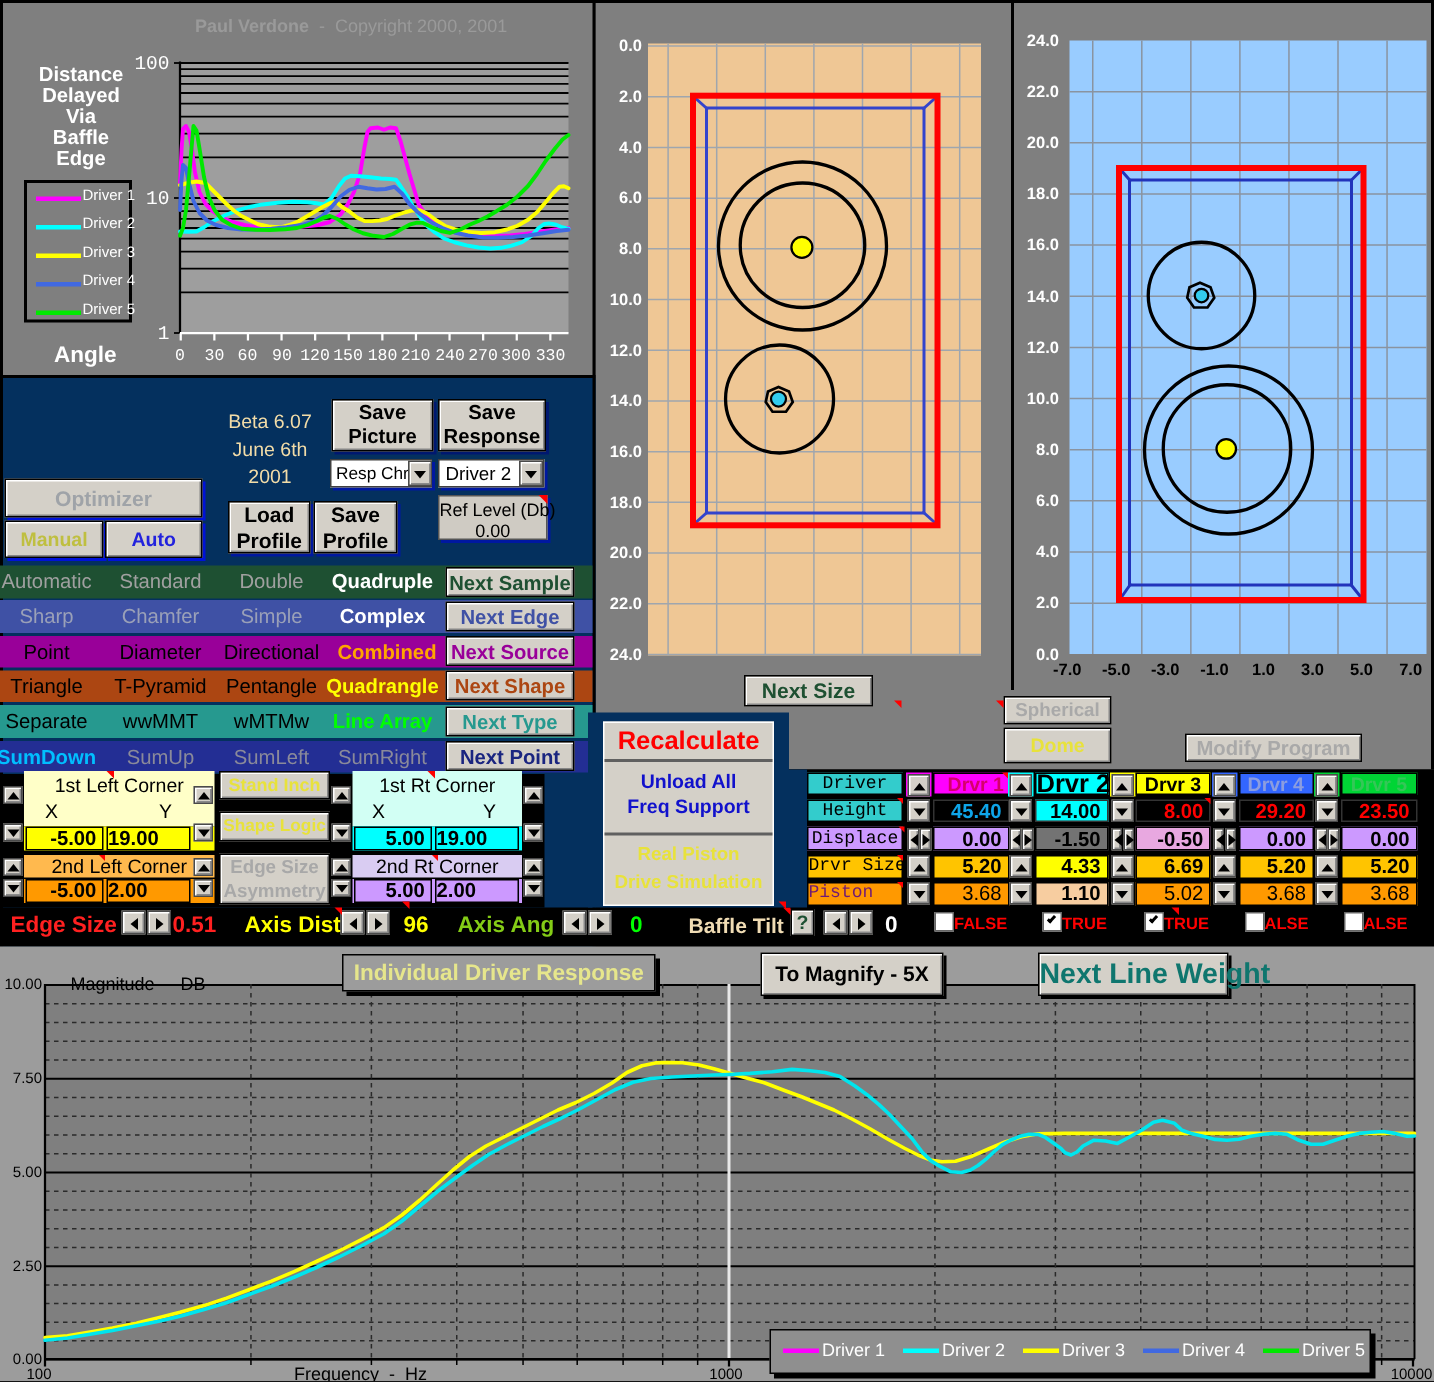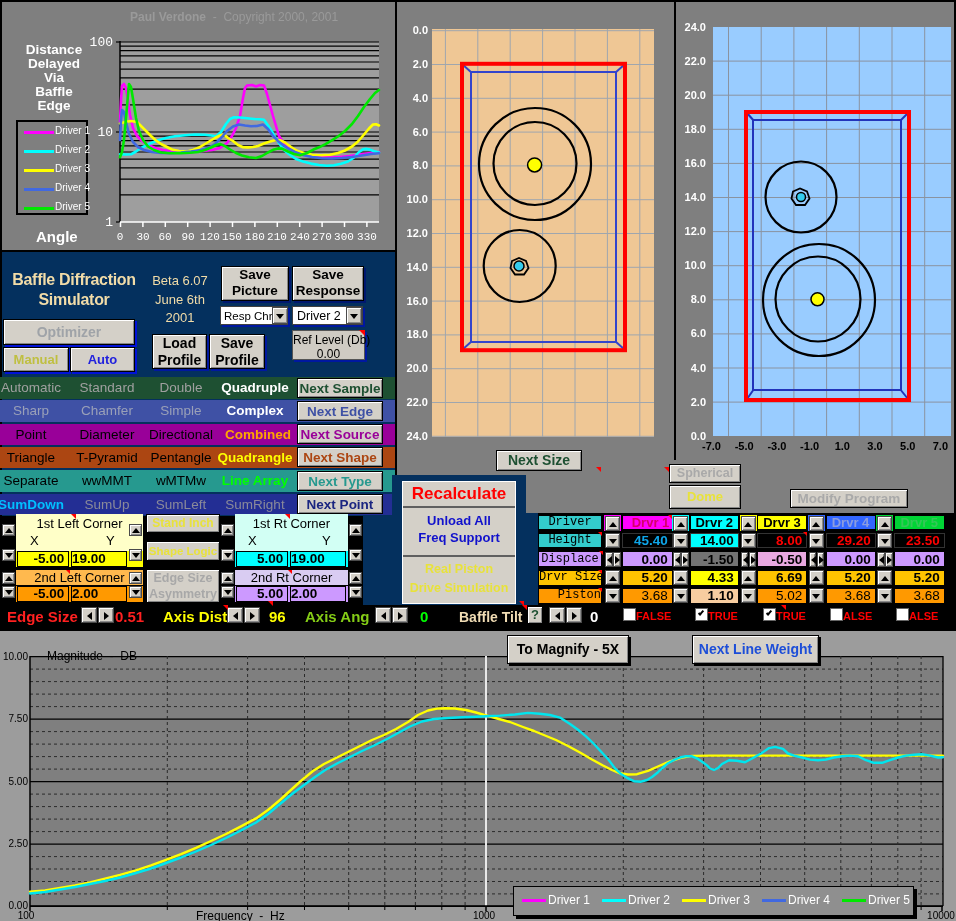--- a/index.html
+++ b/index.html
@@ -272,21 +272,20 @@
 <div class="ab" style="left:55px;top:125px;width:40px;height:12px;color:#fff;font-size:10px;">Driver 1</div>
 <div class="ab" style="left:24px;top:150px;width:30px;height:3px;background:#00FFFF;"></div>
 <div class="ab" style="left:55px;top:144px;width:40px;height:12px;color:#fff;font-size:10px;">Driver 2</div>
 <div class="ab" style="left:24px;top:169px;width:30px;height:3px;background:#FFFF00;"></div>
 <div class="ab" style="left:55px;top:163px;width:40px;height:12px;color:#fff;font-size:10px;">Driver 3</div>
 <div class="ab" style="left:24px;top:188px;width:30px;height:3px;background:#4169E1;"></div>
 <div class="ab" style="left:55px;top:182px;width:40px;height:12px;color:#fff;font-size:10px;">Driver 4</div>
 <div class="ab" style="left:24px;top:207px;width:30px;height:3px;background:#00E800;"></div>
 <div class="ab" style="left:55px;top:201px;width:40px;height:12px;color:#fff;font-size:10px;">Driver 5</div>
 <div class="ab" style="left:36px;top:228px;width:60px;height:16px;color:#fff;font-size:15px;font-weight:bold;">Angle</div>
-<div class="ab" style="left:6px;top:270px;width:136px;height:42px;color:#F2DCA8;font-size:16px;font-weight:bold;text-align:center;line-height:19.5px;letter-spacing:-0.3px;">Baffle Diffraction<br>Simulator</div>
 <div class="ab" style="left:146px;top:272px;width:68px;height:57px;color:#F2DCA8;font-size:13px;text-align:center;line-height:18.5px;">Beta 6.07<br>June 6th<br>2001</div>
 <div class="btn" style="left:3px;top:319px;width:132px;height:26px;font-size:14px;color:#9FA3A8;line-height:24px;box-shadow:inset 1px 1px 0 #fff,inset -1px -1px 0 #868686,2px 2px 0 #0012D8;">Optimizer</div>
 <div class="btn" style="left:3px;top:347px;width:66px;height:25px;font-size:13px;color:#BFBF40;line-height:23px;box-shadow:inset 1px 1px 0 #fff,inset -1px -1px 0 #868686,2px 2px 0 #0012D8;">Manual</div>
 <div class="btn" style="left:70px;top:347px;width:65px;height:25px;font-size:13px;color:#2222DD;line-height:23px;box-shadow:inset 1px 1px 0 #fff,inset -1px -1px 0 #868686,2px 2px 0 #0012D8;">Auto</div>
 <div class="btn" style="left:221px;top:266px;width:68px;height:35px;font-size:13.5px;color:#000;line-height:16px;box-shadow:inset 1px 1px 0 #fff,inset -1px -1px 0 #868686,2px 2px 0 #001870;">Save<br>Picture</div>
 <div class="btn" style="left:292px;top:266px;width:72px;height:35px;font-size:13.5px;color:#000;line-height:16px;box-shadow:inset 1px 1px 0 #fff,inset -1px -1px 0 #868686,2px 2px 0 #001870;">Save<br>Response</div>
 <div class="ab" style="left:220px;top:306px;width:68px;height:19px;background:#fff;border:1px solid #404040;font-size:11.5px;color:#000;box-shadow:2px 2px 0 #0018A0;">
       <span style="position:absolute;left:3px;top:3px;">Resp Chrt</span>
     </div>
 <div class="sp" style="left:272px;top:307px;width:16px;height:17px;">
@@ -476,21 +475,21 @@
 <div class="rt" style="left:519px;top:601px;border-top-width:5px;border-left-width:5px;"></div>
 <div class="btn" style="left:669px;top:464px;width:72px;height:19px;font-size:12.5px;color:#A9A9A9;line-height:17px;">Spherical</div>
 <div class="btn" style="left:669px;top:485px;width:72px;height:24px;font-size:13px;color:#E8E23B;line-height:22px;">Dome</div>
 <div class="btn" style="left:790px;top:489px;width:118px;height:19px;font-size:13.5px;color:#A9A9A9;line-height:17px;">Modify Program</div>
 <div class="rt" style="left:596px;top:467px;border-top-width:5px;border-left-width:5px;"></div>
 <div class="rt" style="left:664px;top:467px;border-top-width:5px;border-left-width:5px;"></div>
 <div class="ab" style="left:538px;top:515px;width:64px;height:15px;background:#33CCCC;border:1px solid #000;color:#000;font-size:12px;font-family:'Liberation Mono',monospace;text-align:center;line-height:13px;">Driver</div>
 <div class="ab" style="left:538px;top:532.5px;width:64px;height:15px;background:#33CCCC;border:1px solid #000;color:#000;font-size:12px;font-family:'Liberation Mono',monospace;text-align:center;line-height:13px;">Height</div>
 <div class="ab" style="left:538px;top:551px;width:64px;height:16px;background:#CC99FF;border:1px solid #000;color:#000;font-size:12px;font-family:'Liberation Mono',monospace;text-align:center;line-height:14px;">Displace</div>
 <div class="ab" style="left:538px;top:570px;width:64px;height:15.5px;background:#FFC400;border:1px solid #000;color:#000;font-size:12px;font-family:'Liberation Mono',monospace;text-align:center;line-height:13.5px;">Drvr Size</div>
-<div class="ab" style="left:538px;top:588px;width:64px;height:15.5px;background:#FF9900;border:1px solid #000;color:#000000;font-size:12px;font-family:'Liberation Mono',monospace;text-align:right;line-height:13.5px;">Piston</div>
+<div class="ab" style="left:538px;top:588px;width:64px;height:15.5px;background:#FF9900;border:1px solid #000;color:#701a75;font-size:12px;font-family:'Liberation Mono',monospace;text-align:left;line-height:13.5px;">Piston</div>
 <div class="rt" style="left:598px;top:532px;border-top-width:4px;border-left-width:4px;"></div>
 <div class="rt" style="left:599px;top:551px;border-top-width:4px;border-left-width:4px;"></div>
 <div class="rt" style="left:598px;top:570px;border-top-width:4px;border-left-width:4px;"></div>
 <div class="rt" style="left:598px;top:588px;border-top-width:4px;border-left-width:4px;"></div>
 <div class="ab" style="left:604px;top:515px;width:17px;height:16px;background:#FF00FF;"></div>
 <div class="sp" style="left:605px;top:516px;width:15px;height:15px;">
       <div style="width:0;height:0;border-left:4px solid transparent;border-right:4px solid transparent;border-bottom:5px solid #000;margin:5px auto 0;"></div>
     </div>
 <div class="sp" style="left:605px;top:533px;width:15px;height:15px;">
       <div style="width:0;height:0;border-left:4px solid transparent;border-right:4px solid transparent;border-top:5px solid #000;margin:5px auto 0;"></div>
@@ -524,21 +523,21 @@
     </div>
 <div class="sp" style="left:681px;top:552px;width:7.5px;height:15px;">
       <div style="width:0;height:0;border-top:4px solid transparent;border-bottom:4px solid transparent;border-left:5px solid #000;margin:3px 0 0 1.0px;"></div>
     </div>
 <div class="sp" style="left:673px;top:570px;width:15px;height:15px;">
       <div style="width:0;height:0;border-left:4px solid transparent;border-right:4px solid transparent;border-bottom:5px solid #000;margin:5px auto 0;"></div>
     </div>
 <div class="sp" style="left:673px;top:588px;width:15px;height:15px;">
       <div style="width:0;height:0;border-left:4px solid transparent;border-right:4px solid transparent;border-top:5px solid #000;margin:5px auto 0;"></div>
     </div>
-<div class="ab" style="left:690px;top:515px;width:48.5px;height:15px;background:#00FFFF;border:1px solid #000;color:#000;font-size:13px;font-weight:bold;text-align:center;line-height:14px;">Drvr 2</div>
+<div class="ab" style="left:690px;top:515px;width:48.5px;height:15px;background:#00FFFF;border:1px solid #000;color:#000;font-size:17px;font-weight:bold;text-align:center;line-height:14px;">Drvr 2</div>
 <div class="ab" style="left:690px;top:532.5px;width:48.5px;height:15px;background:#00FFFF;border:1px solid #333;color:#000;font-size:13.5px;font-weight:bold;text-align:right;line-height:14px;">14.00&nbsp;</div>
 <div class="ab" style="left:690px;top:551px;width:48.5px;height:16px;background:#737373;border:1px solid #000;color:#000;font-size:13.5px;font-weight:bold;text-align:right;line-height:15px;">-1.50&nbsp;</div>
 <div class="ab" style="left:690px;top:570px;width:48.5px;height:15.5px;background:#FFFF00;border:1px solid #000;color:#000;font-size:13.5px;font-weight:bold;text-align:right;line-height:14px;">4.33&nbsp;</div>
 <div class="ab" style="left:690px;top:588px;width:48.5px;height:15.5px;background:#F7CDA0;border:1px solid #000;color:#000;font-size:13.5px;font-weight:bold;text-align:right;line-height:14px;">1.10&nbsp;</div>
 <div class="ab" style="left:739.5px;top:515px;width:17px;height:16px;background:#FFFF00;"></div>
 <div class="sp" style="left:740.5px;top:516px;width:15px;height:15px;">
       <div style="width:0;height:0;border-left:4px solid transparent;border-right:4px solid transparent;border-bottom:5px solid #000;margin:5px auto 0;"></div>
     </div>
 <div class="sp" style="left:740.5px;top:533px;width:15px;height:15px;">
       <div style="width:0;height:0;border-left:4px solid transparent;border-right:4px solid transparent;border-top:5px solid #000;margin:5px auto 0;"></div>
@@ -603,22 +602,23 @@
 <div class="sp" style="left:877px;top:588px;width:15px;height:15px;">
       <div style="width:0;height:0;border-left:4px solid transparent;border-right:4px solid transparent;border-top:5px solid #000;margin:5px auto 0;"></div>
     </div>
 <div class="ab" style="left:894px;top:515px;width:50.5px;height:15px;background:#00D435;border:1px solid #000;color:#35C758;font-size:13px;font-weight:bold;text-align:center;line-height:14px;">Drvr 5</div>
 <div class="ab" style="left:894px;top:532.5px;width:50.5px;height:15px;background:#000;border:1px solid #333;color:#FF0000;font-size:13.5px;font-weight:bold;text-align:right;line-height:14px;">23.50&nbsp;</div>
 <div class="ab" style="left:894px;top:551px;width:50.5px;height:16px;background:#CC99FF;border:1px solid #000;color:#000;font-size:13.5px;font-weight:bold;text-align:right;line-height:15px;">0.00&nbsp;</div>
 <div class="ab" style="left:894px;top:570px;width:50.5px;height:15.5px;background:#FFC400;border:1px solid #000;color:#000;font-size:13.5px;font-weight:bold;text-align:right;line-height:14px;">5.20&nbsp;</div>
 <div class="ab" style="left:894px;top:588px;width:50.5px;height:15.5px;background:#FF9900;border:1px solid #000;color:#000;font-size:13.5px;font-weight:normal;text-align:right;line-height:14px;">3.68&nbsp;</div>
 <div class="rt" style="left:668px;top:515px;border-top-width:4px;border-left-width:4px;"></div>
 <div class="rt" style="left:803px;top:532px;border-top-width:4px;border-left-width:4px;"></div>
+<div class="ab" style="left:228px;top:636px;width:209px;height:25px;background:#9C9C9C;border:1px solid #000;box-shadow:3px 3px 0 #000;color:#E6E68C;font-weight:bold;font-size:15px;text-align:center;line-height:24px;">Individual Driver Response</div>
 <div class="btn" style="left:507px;top:635px;width:122px;height:29px;font-size:14px;color:#000;line-height:27px;box-shadow:inset 1px 1px 0 #fff,inset -1px -1px 0 #868686,2px 2px 0 #000;">To Magnify - 5X</div>
-<div class="btn" style="left:692px;top:635px;width:127px;height:29px;font-size:14px;color:#1d4ed8;line-height:27px;box-shadow:inset 1px 1px 0 #fff,inset -1px -1px 0 #868686,2px 2px 0 #000;">Next Line Weight</div>
+<div class="btn" style="left:692px;top:635px;width:127px;height:29px;font-size:19px;color:#0f766e;line-height:27px;box-shadow:inset 1px 1px 0 #fff,inset -1px -1px 0 #868686,2px 2px 0 #000;">Next Line Weight</div>
 <div class="ab" style="left:513px;top:886px;width:401px;height:30px;background:#8F8F8F;border:1px solid #000;box-shadow:3px 3px 0 #000;"></div>
 <div class="ab" style="left:522px;top:899px;width:24px;height:3px;background:#FF00FF;"></div>
 <div class="ab" style="left:548px;top:893px;width:50px;height:14px;color:#fff;font-size:12px;">Driver 1</div>
 <div class="ab" style="left:602px;top:899px;width:24px;height:3px;background:#00FFFF;"></div>
 <div class="ab" style="left:628px;top:893px;width:50px;height:14px;color:#fff;font-size:12px;">Driver 2</div>
 <div class="ab" style="left:682px;top:899px;width:24px;height:3px;background:#FFFF00;"></div>
 <div class="ab" style="left:708px;top:893px;width:50px;height:14px;color:#fff;font-size:12px;">Driver 3</div>
 <div class="ab" style="left:762px;top:899px;width:24px;height:3px;background:#4169E1;"></div>
 <div class="ab" style="left:788px;top:893px;width:50px;height:14px;color:#fff;font-size:12px;">Driver 4</div>
 <div class="ab" style="left:842px;top:899px;width:24px;height:3px;background:#00E800;"></div>

